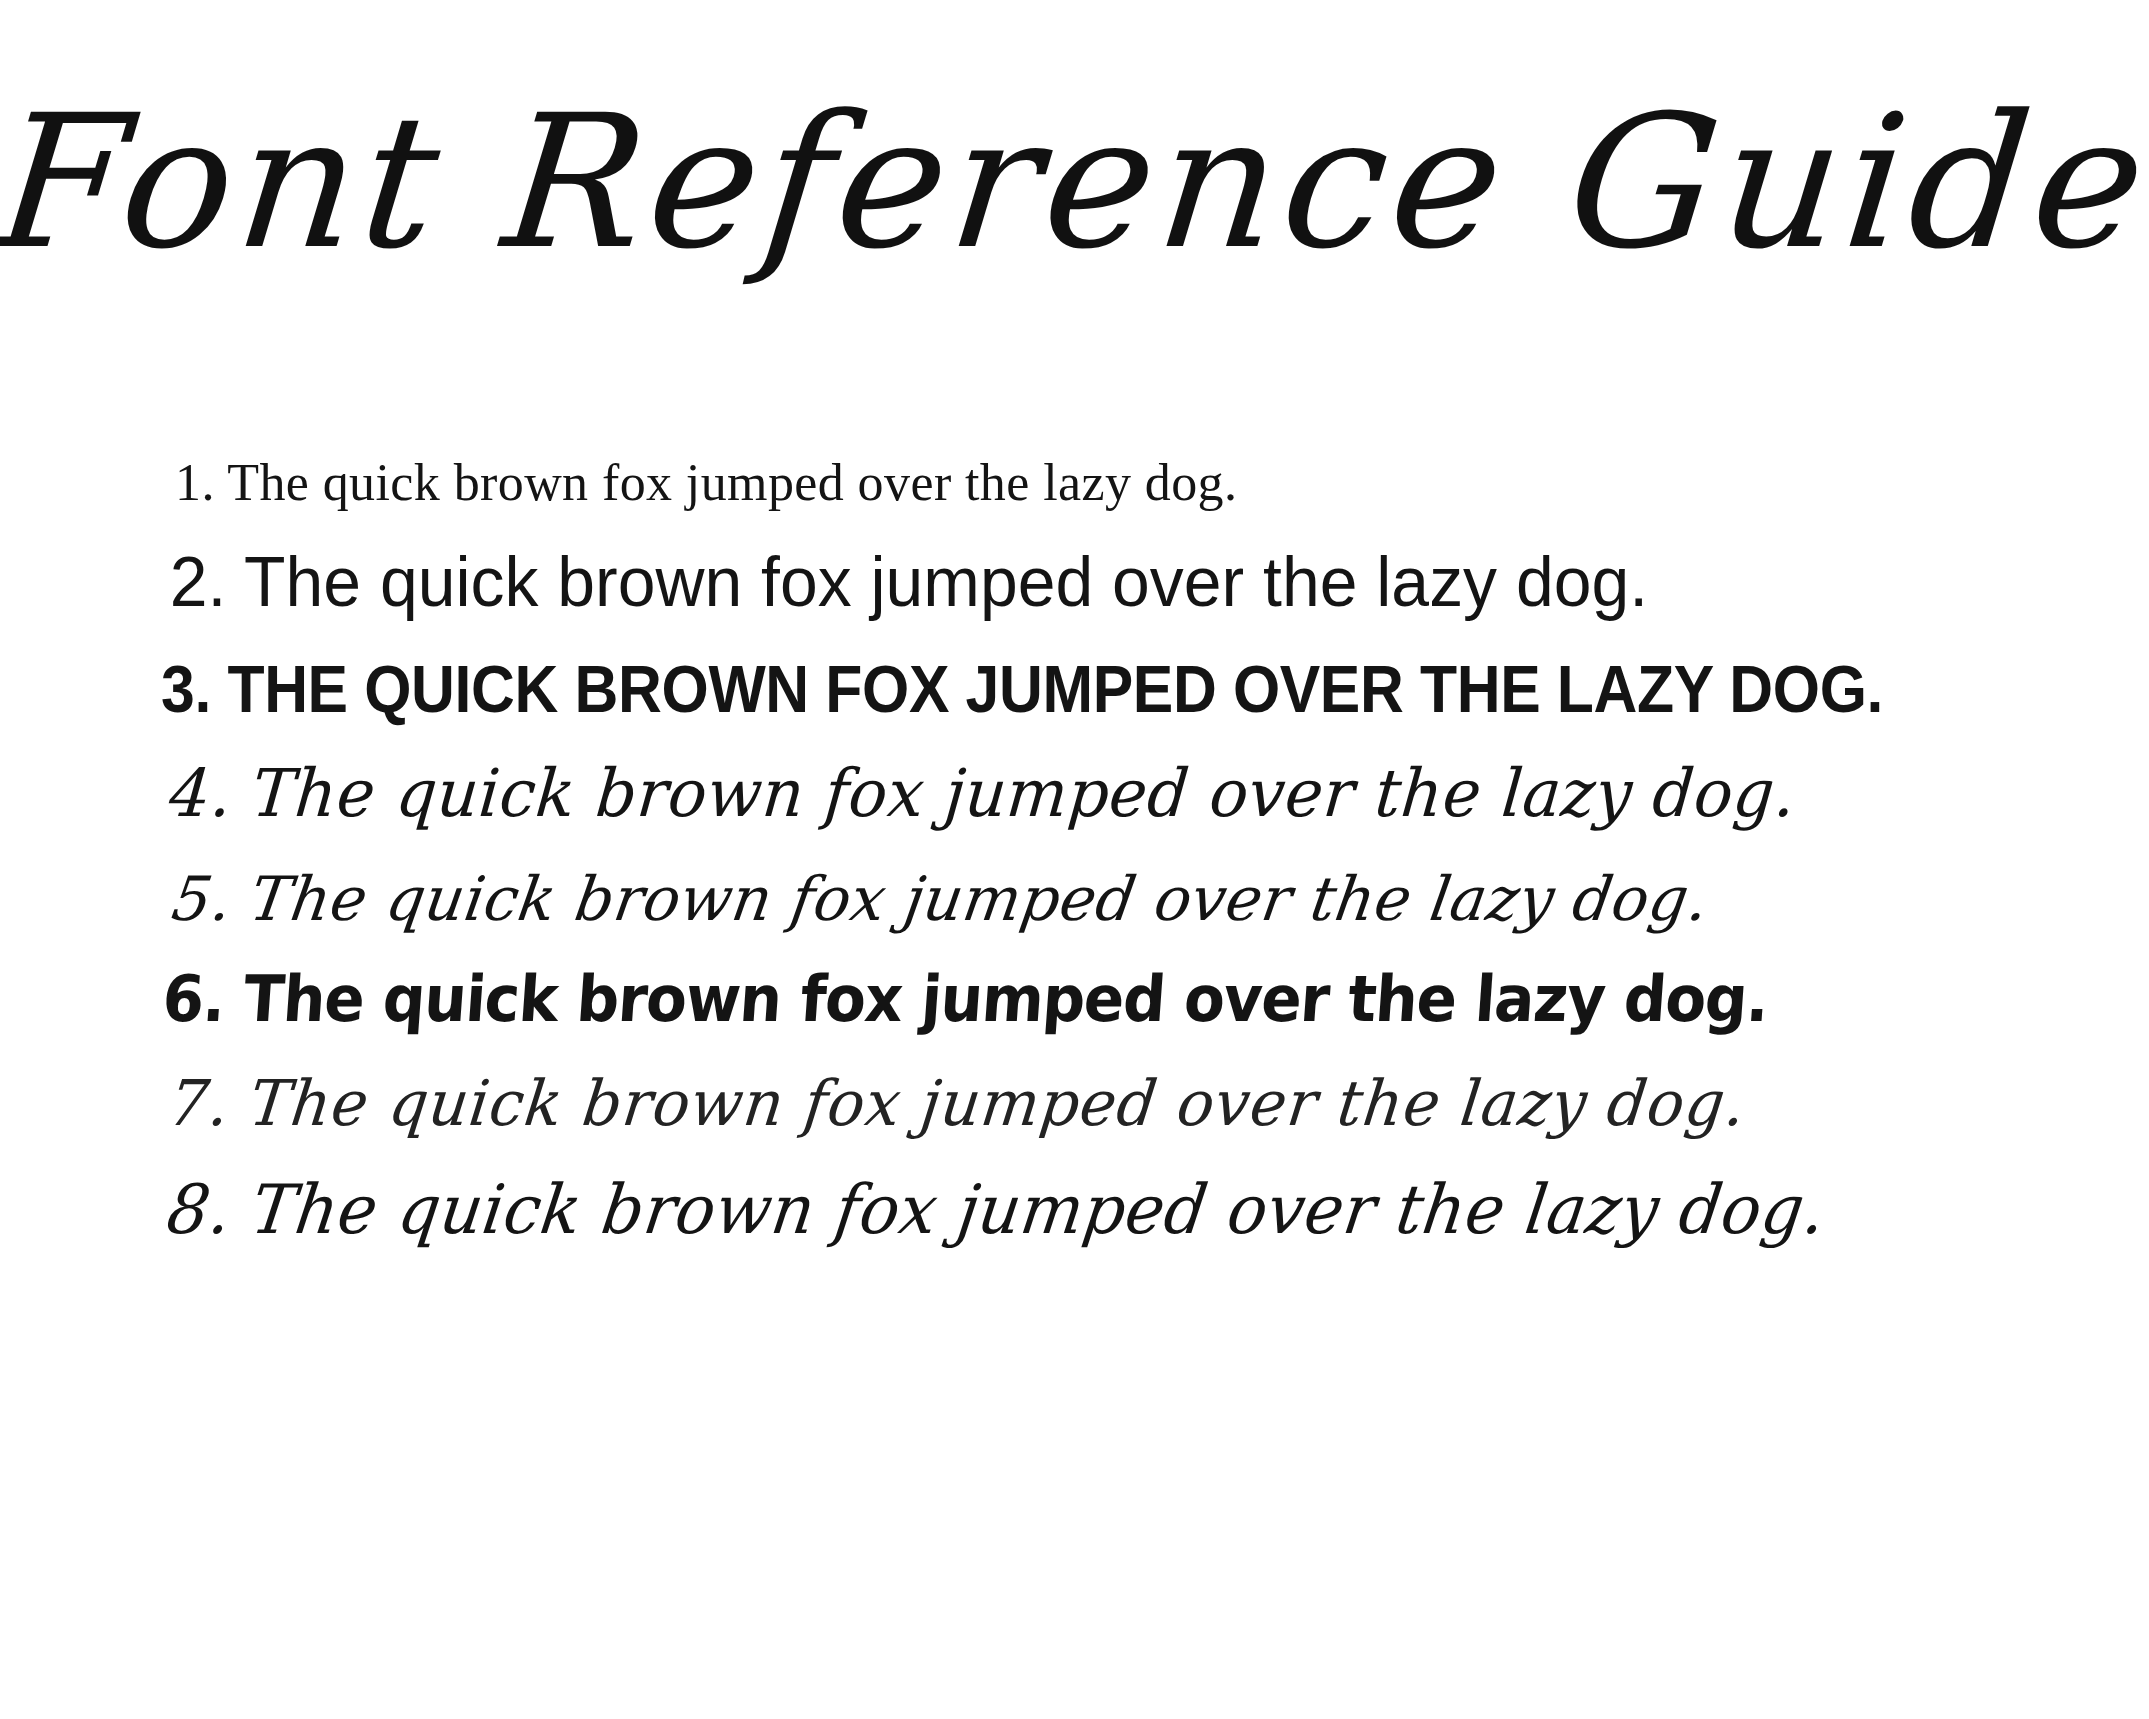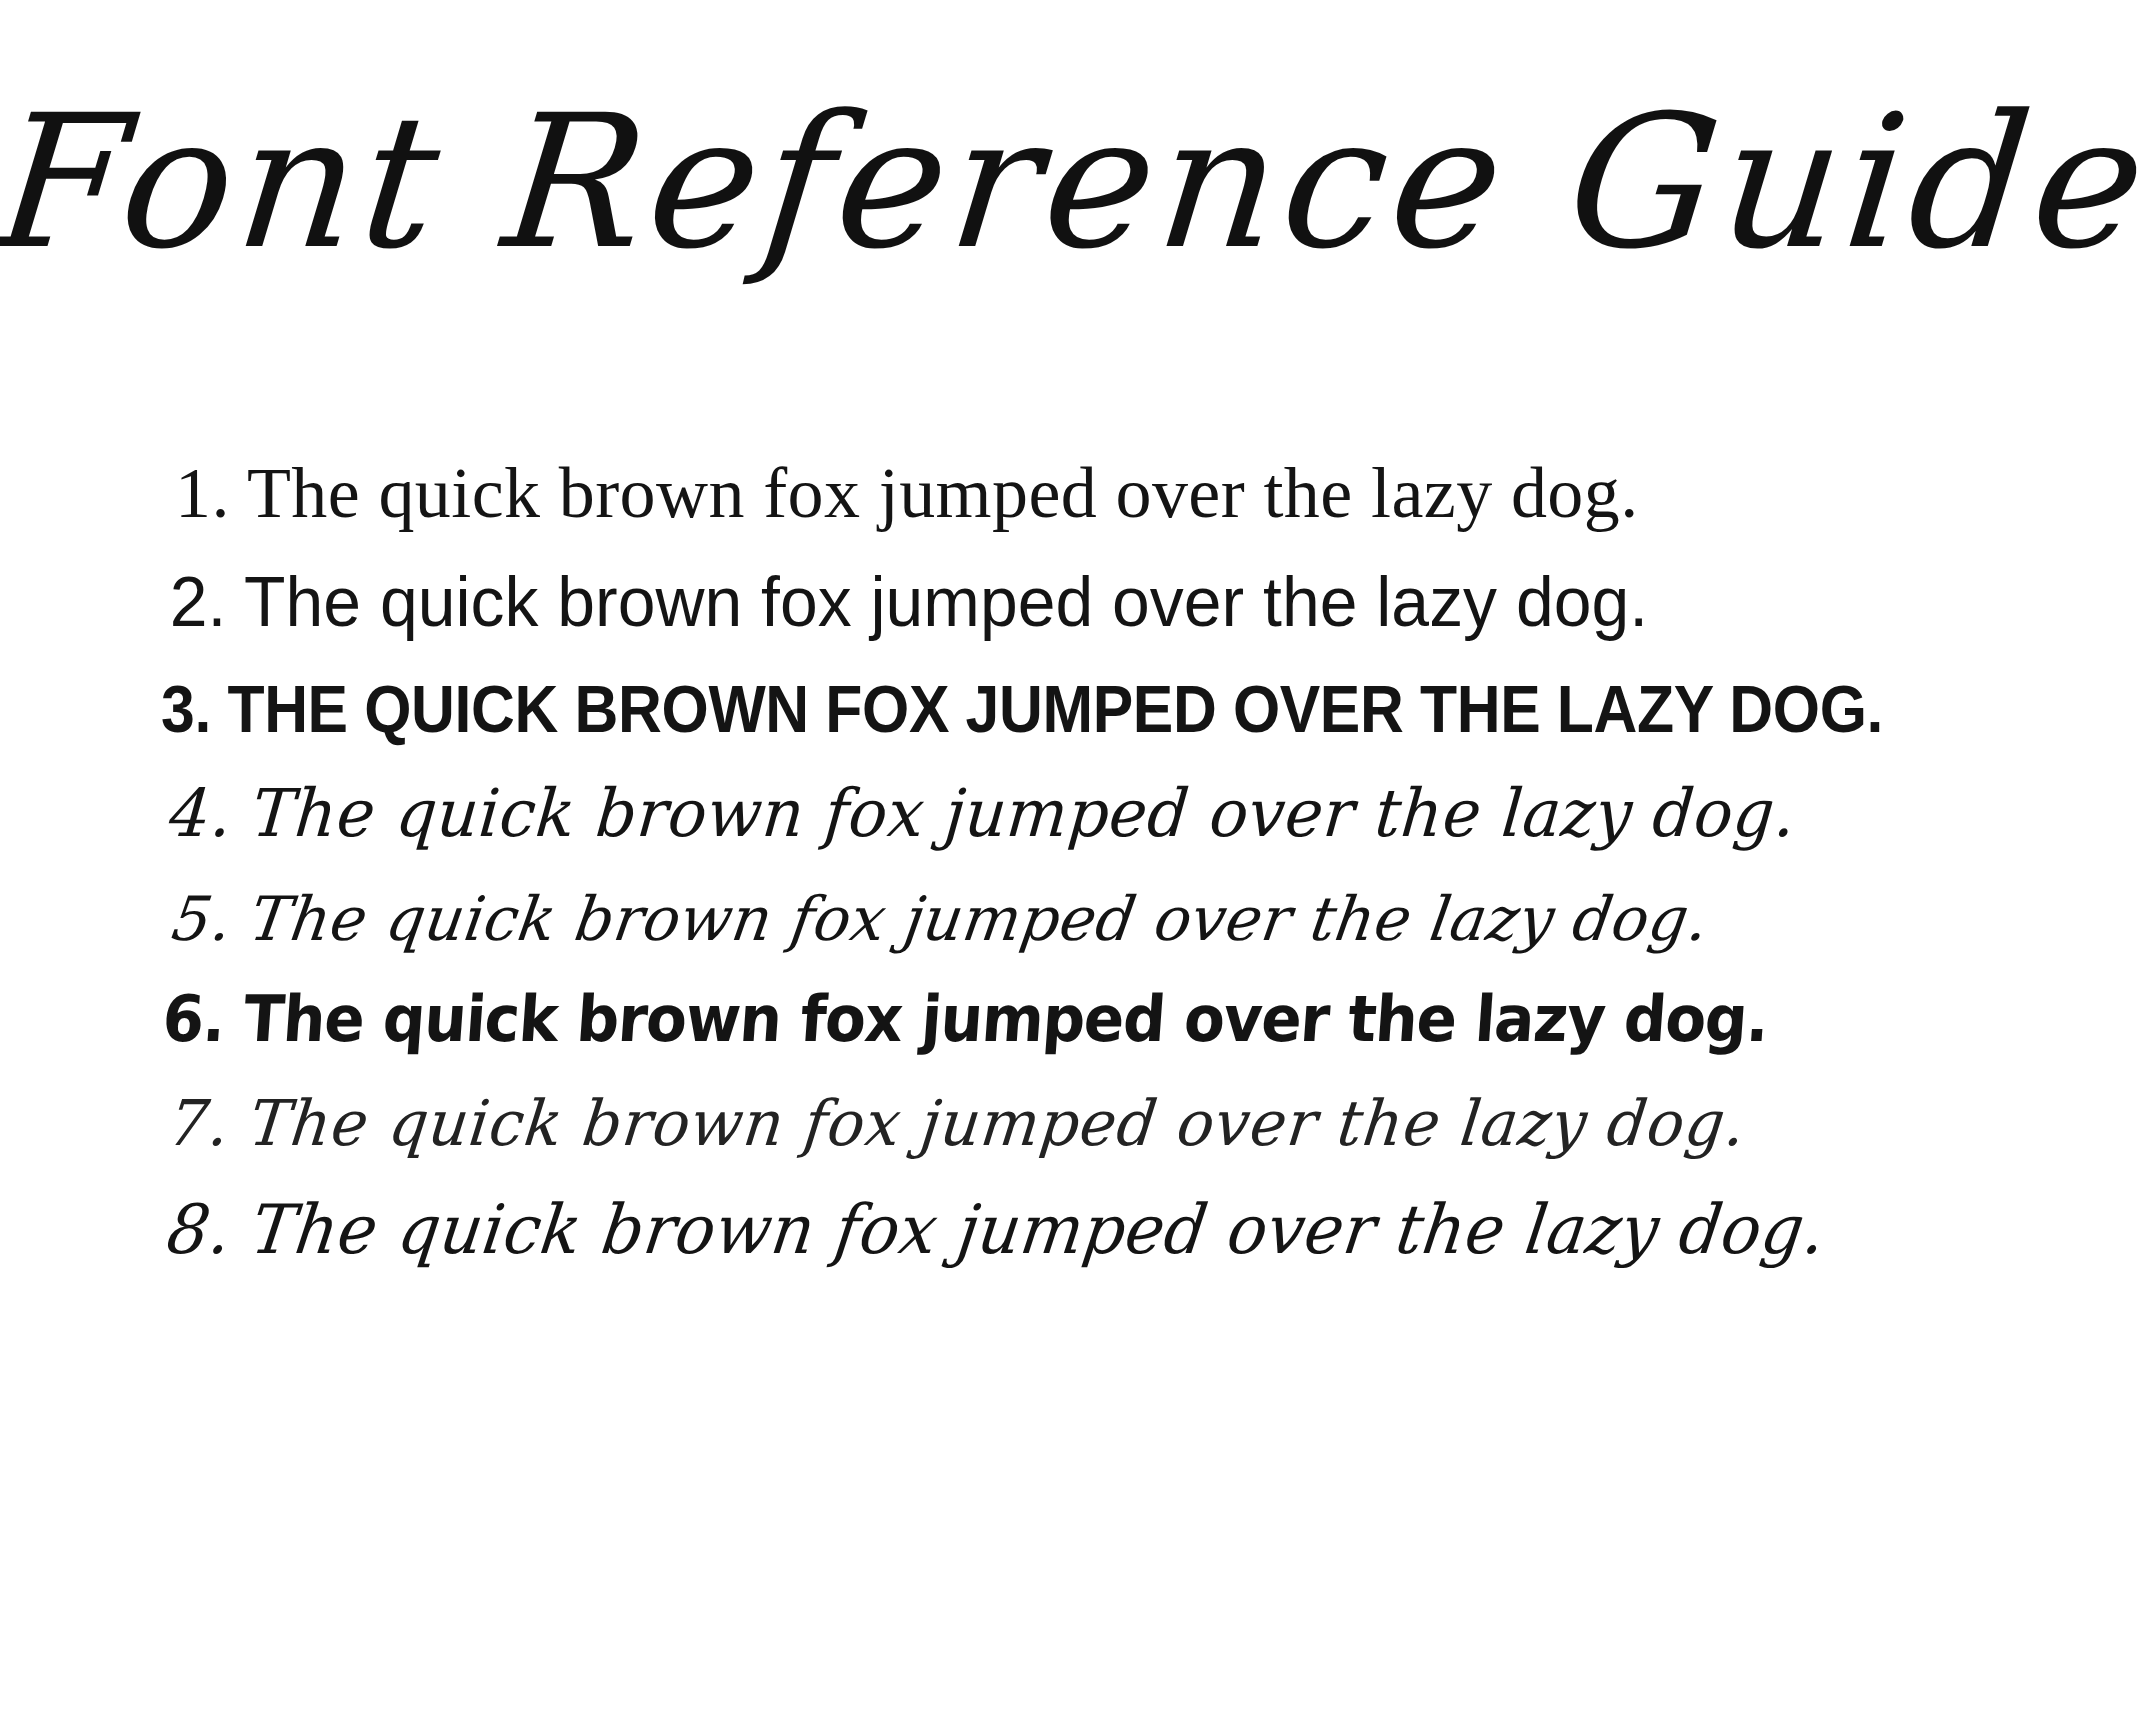--- a/index.html
+++ b/index.html
@@ -53,21 +53,21 @@
   .sample {
     white-space: nowrap;
     color: #141414;
     padding-left: 175px;
     line-height: 1.0;
   }
 
   
   .s1 {
     font-family: "Liberation Serif", serif;
-    font-size: 72px;
+    font-size: 52px;
     letter-spacing: 0.4px;
     margin-top: 0;
   }
   
   .s2 {
     font-family: "Liberation Sans", sans-serif;
     font-size: 70px;
     font-weight: 400;
     transform: scaleX(0.97);
     transform-origin: left center;

